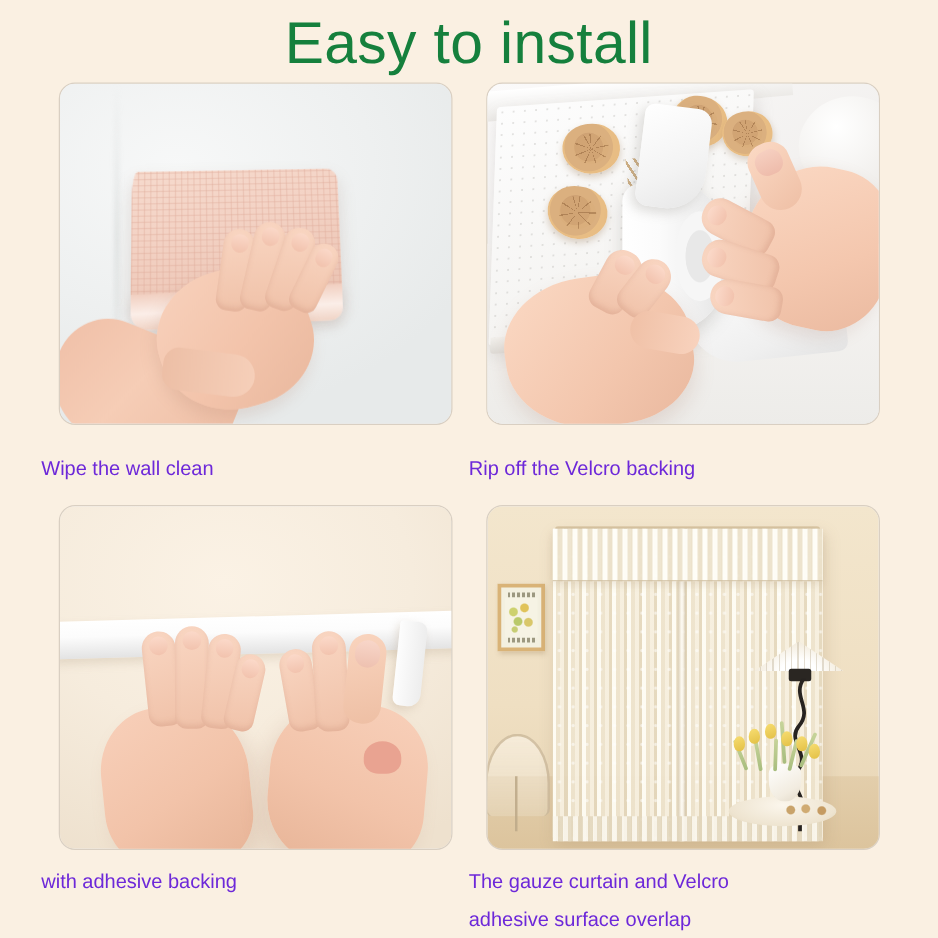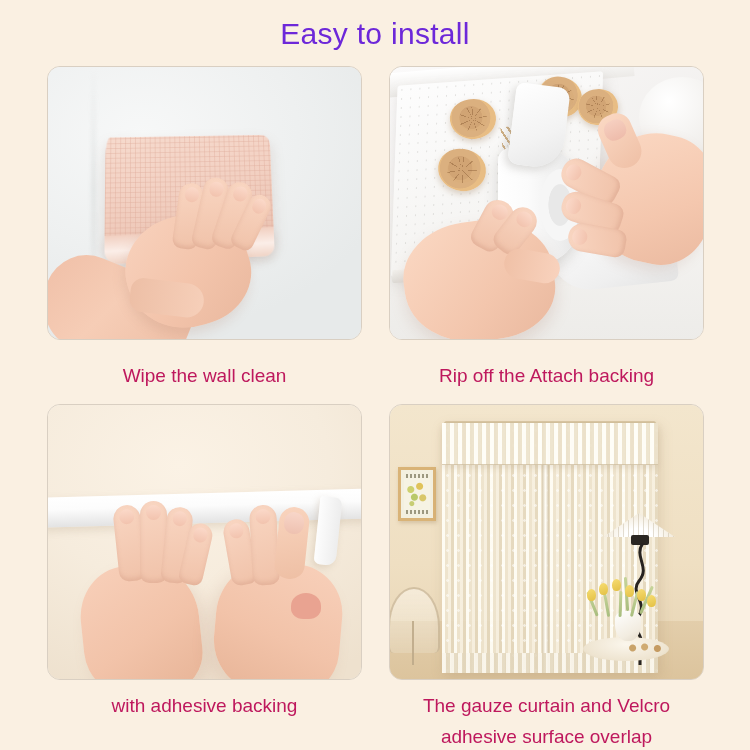--- a/index.html
+++ b/index.html
@@ -23,24 +23,24 @@
     background: #faf0e2;
   }
 
   
   .title {
     position: absolute;
     top: 12px;
     left: 0;
     width: 750px;
     text-align: center;
-    font-size: 30px;
+    font-size: 47px;
     font-weight: 400;
     letter-spacing: 0.3px;
-    color: #6d28d9;
+    color: #15803d;
     line-height: 44px;
   }
 
   
   .cell {
     position: absolute;
   }
   .cell-1 { left: 47px;  top: 66px;  width: 315px; height: 330px; }
   .cell-2 { left: 389px; top: 66px;  width: 315px; height: 330px; }
   .cell-3 { left: 47px;  top: 404px; width: 315px; height: 340px; }
@@ -54,24 +54,23 @@
     border: 1px solid #d9cfc2;
     overflow: hidden;
     background: #f2f1ef;
   }
   .cell-3 .photo, .cell-4 .photo { height: 276px; }
 
   .caption {
     position: absolute;
     left: -14px;
     width: 343px;
-    text-align: center;
-    font-size: 19px;
+    font-size: 16px;
     font-weight: 400;
-    color: #be185d;
+    color: #6d28d9;
     line-height: 31px;
   }
   .cell-1 .caption, .cell-2 .caption { top: 294px; }
   .cell-3 .caption, .cell-4 .caption { top: 286px; }
 
   
   .p1-wall {
     position: absolute; inset: 0;
     background:
       radial-gradient(ellipse 260px 200px at 30% 25%, #f7f8f8 0%, #eef0f0 60%, #e7eaea 100%);
@@ -520,21 +519,21 @@
         <div class="p2-rthumb"></div>
       </div>
       <div class="p2-handL">
         <div class="p2-handL-palm"></div>
         <div class="fng p2-lf1"></div>
         <div class="fng p2-lf2"></div>
         <div class="p2-lthumb"></div>
       </div>
     </div>
     <div class="caption">
-      <div>Rip off the Attach backing</div>
+      <div>Rip off the Velcro backing</div>
     </div>
   </div>
 
   <div class="cell cell-3">
     <div class="photo">
       <div class="p3-wall"></div>
       <div class="p3-strip"></div>
       <div class="p3-strip-end"></div>
       <div class="p3-handL">
         <div class="p3-handL-palm"></div>

